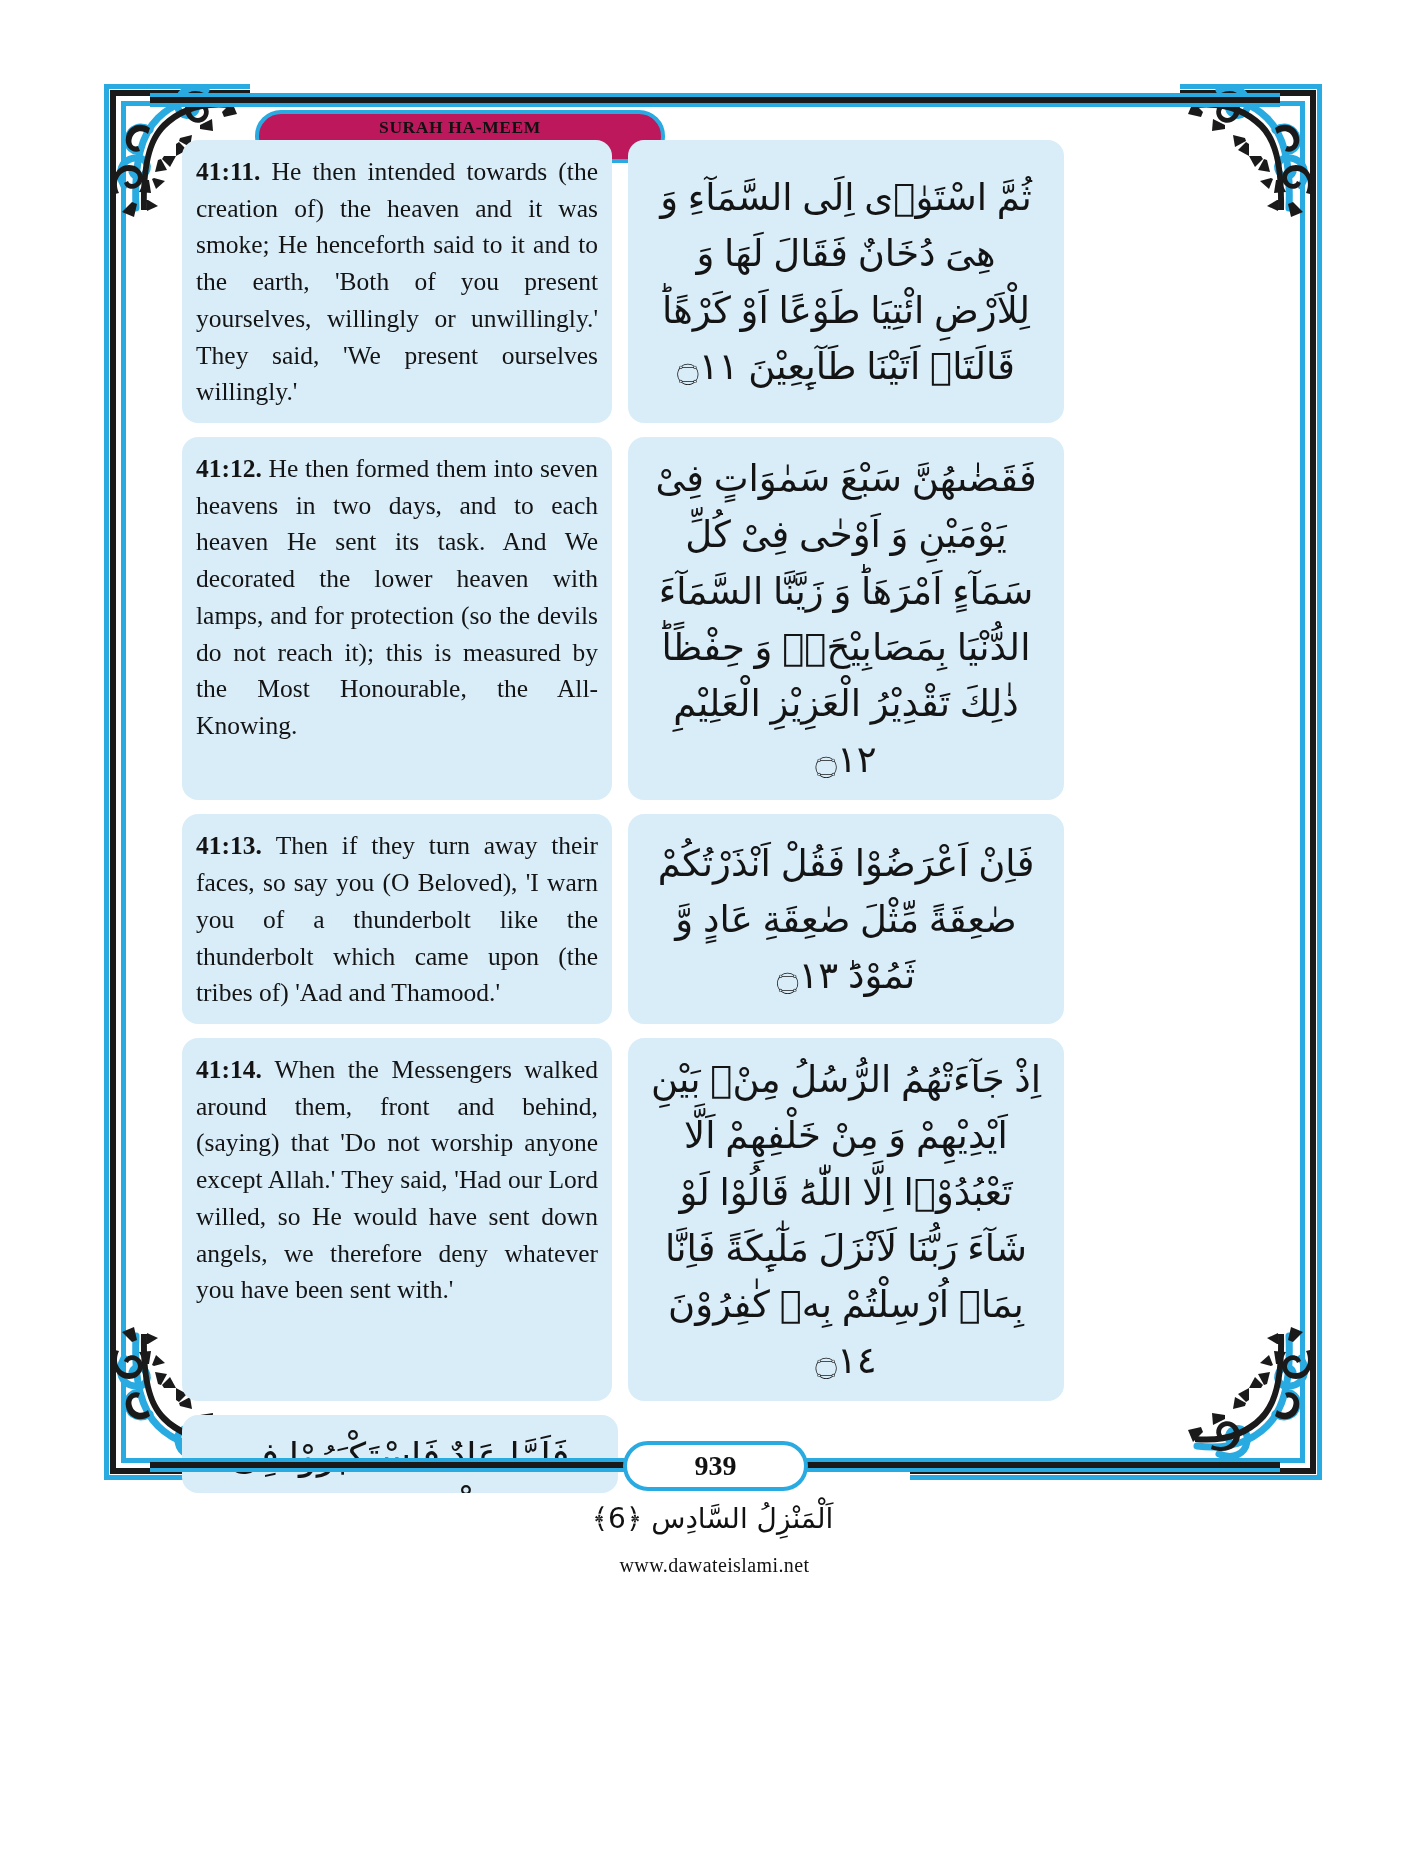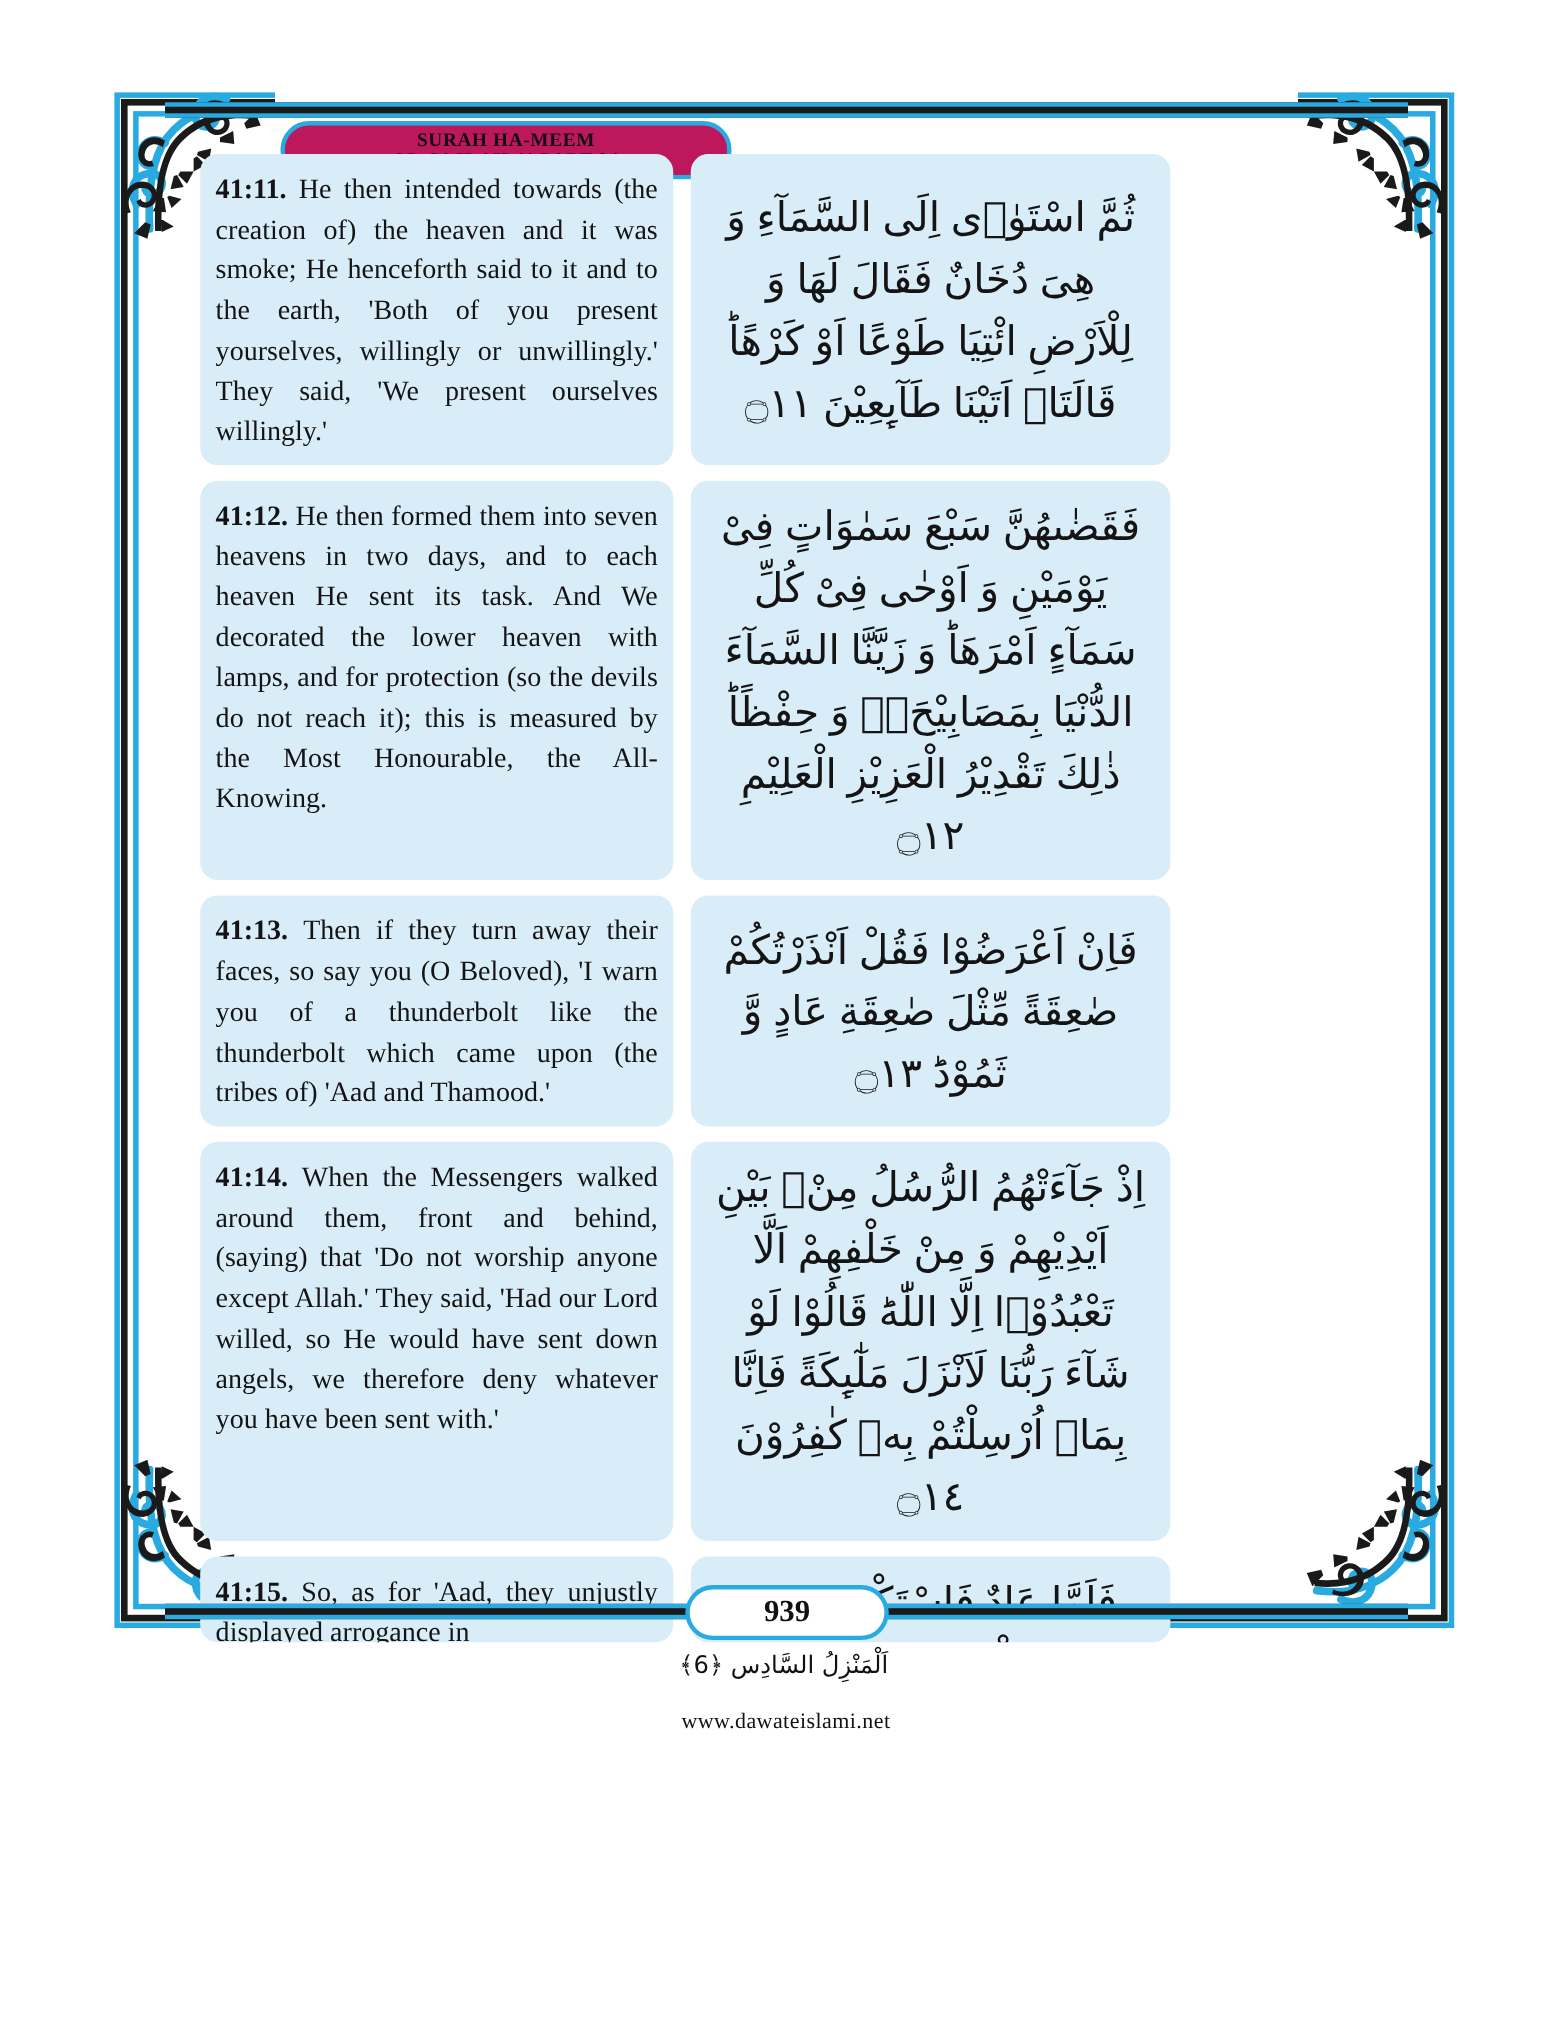--- a/index.html
+++ b/index.html
@@ -164,21 +164,21 @@
     color: #111111;
   }
 
   .manzil {
     position: absolute;
     left: 0;
     right: 0;
     top: 1502px;
     text-align: center;
     font-family: "DejaVu Sans", sans-serif;
-    font-size: 22px;
+    font-size: 28px;
     color: #111111;
     direction: rtl;
     line-height: 1.2;
   }
   .website {
     position: absolute;
     left: 4px;
     right: 0;
     top: 1554px;
     text-align: center;
@@ -405,24 +405,20 @@
       <div class="cell cell-en">
         <span class="vnum">41:14. </span>
         <span>When the Messengers walked around them, front and behind, (saying) that 'Do not worship anyone except Allah.' They said, 'Had our Lord willed, so He would have sent down angels, we therefore deny whatever you have been sent with.'</span>
       </div>
       <div class="cell cell-ar">
         <span>اِذْ جَآءَتْهُمُ الرُّسُلُ مِنْۢ بَیْنِ اَیْدِیْهِمْ وَ مِنْ خَلْفِهِمْ اَلَّا تَعْبُدُوْۤا اِلَّا اللّٰهَؕ قَالُوْا لَوْ شَآءَ رَبُّنَا لَاَنْزَلَ مَلٰٓىِٕكَةً فَاِنَّا بِمَاۤ اُرْسِلْتُمْ بِهٖ كٰفِرُوْنَ ۝١٤</span>
       </div>
     </div>
 
     <div class="verse-row clipped" style="height:78px">
-      <div class="cell cell-en">
-        <span class="vnum">41:15. </span>
-        <span>So, as for 'Aad, they unjustly displayed arrogance in</span>
-      </div>
       <div class="cell cell-ar" style="align-items:flex-start">
         <span>فَاَمَّا عَادٌ فَاسْتَكْبَرُوْا فِی الْاَرْضِ بِغَیْرِ</span>
       </div>
     </div>
 
   </div>
 
   <div class="footer-band">
     <div class="band-rule"></div>
     <div class="page-pill">939</div>

